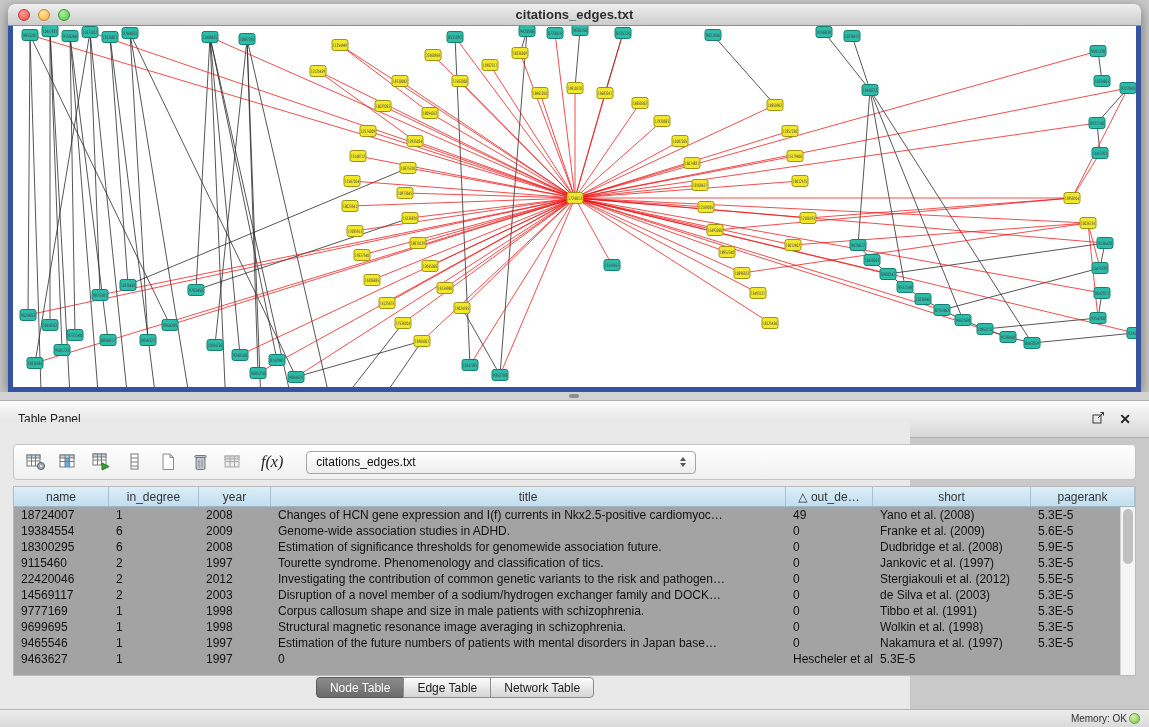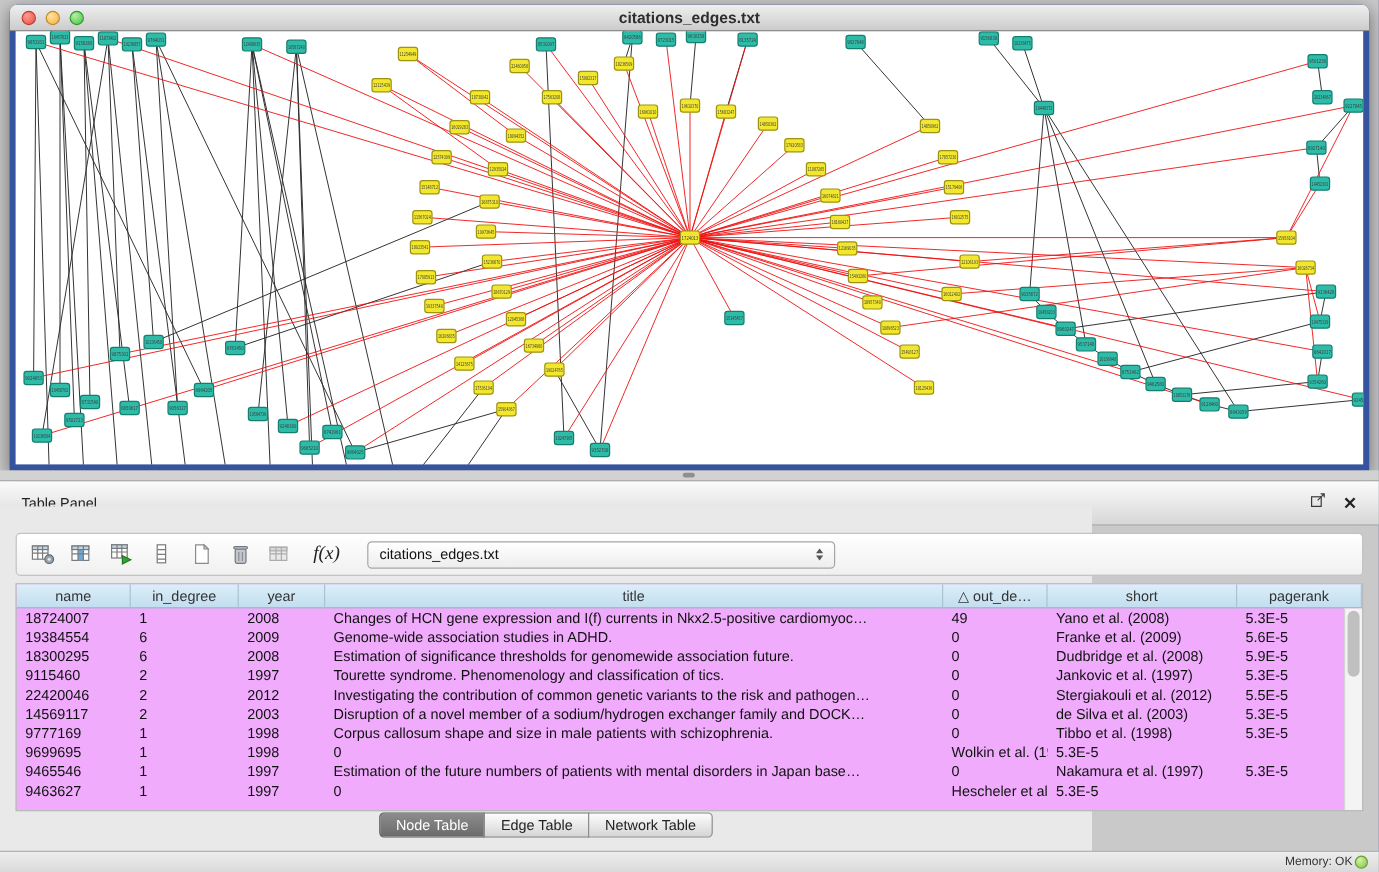--- a/index.html
+++ b/index.html
@@ -42,21 +42,21 @@
   .tb-btn { width:24px; height:22px; display:flex; align-items:center; justify-content:center; }
   .fx-btn { font-family:"Liberation Serif", serif; font-style:italic; font-size:16px; color:#222; padding:0 6px; }
   .table-select { width:390px; height:23px; margin-left:8px; border:1px solid #A6A6A6; border-radius:4px;
     background:linear-gradient(#FFFFFF,#EDEDED); display:flex; align-items:center; padding:0 9px; font-size:12px; color:#111; }
   .sel-arrows { margin-left:auto; display:flex; flex-direction:column; gap:2px; }
   .sel-arrows i { display:block; width:0; height:0; border-left:3.5px solid transparent; border-right:3.5px solid transparent; }
   .sel-arrows .up { border-bottom:4px solid #555; }
   .sel-arrows .down { border-top:4px solid #555; }
 
   .table-area { position:absolute; left:13px; top:64px; width:1123px; height:190px;
-    background:#f0abfc; border:1px solid #BBBBBB; }
+    background:#a3a3a3; border:1px solid #BBBBBB; }
   .thead, .tr { display:grid; grid-template-columns:95px 90px 72px 1fr 87px 158px 104px; }
   .thead { height:20px; background:linear-gradient(#DCEEF9,#C2DEEF); border-bottom:1px solid #9FB6C6; }
   .th { font-size:12px; color:#333; display:flex; align-items:center; justify-content:center;
     border-right:1px solid #A9C2D4; overflow:hidden; white-space:nowrap; }
   .tr { height:16px; align-items:center; }
   .td { font-size:12px; color:#111; padding-left:7px; white-space:nowrap; overflow:hidden; }
   .vscroll { position:absolute; right:0; top:20px; bottom:0; width:15px; background:#F4F4F4; border-left:1px solid #D4D4D4; }
   .vthumb { position:absolute; left:2px; top:2px; width:10px; height:55px; background:#C0C0C0; border-radius:5px; }
 
   .tabs { position:absolute; left:0; right:0; top:255px; display:flex; justify-content:center;align-items:flex-end; }
@@ -826,27 +826,28 @@
           <div class="td">0</div>
           <div class="td">de Silva et al. (2003)</div>
           <div class="td">5.3E-5</div>
         </div>
         <div class="tr">
           <div class="td">9777169</div>
           <div class="td">1</div>
           <div class="td">1998</div>
           <div class="td">Corpus callosum shape and size in male patients with schizophrenia.</div>
           <div class="td">0</div>
-          <div class="td">Tibbo et al. (1998)</div>
+          <div class="td">Tibbo et al. (1991)</div>
           <div class="td">5.3E-5</div>
         </div>
         <div class="tr">
           <div class="td">9699695</div>
           <div class="td">1</div>
           <div class="td">1998</div>
+          <div class="td">Structural magnetic resonance image averaging in schizophrenia.</div>
           <div class="td">0</div>
           <div class="td">Wolkin et al. (1998)</div>
           <div class="td">5.3E-5</div>
         </div>
         <div class="tr">
           <div class="td">9465546</div>
           <div class="td">1</div>
           <div class="td">1997</div>
           <div class="td">Estimation of the future numbers of patients with mental disorders in Japan base…</div>
           <div class="td">0</div>

